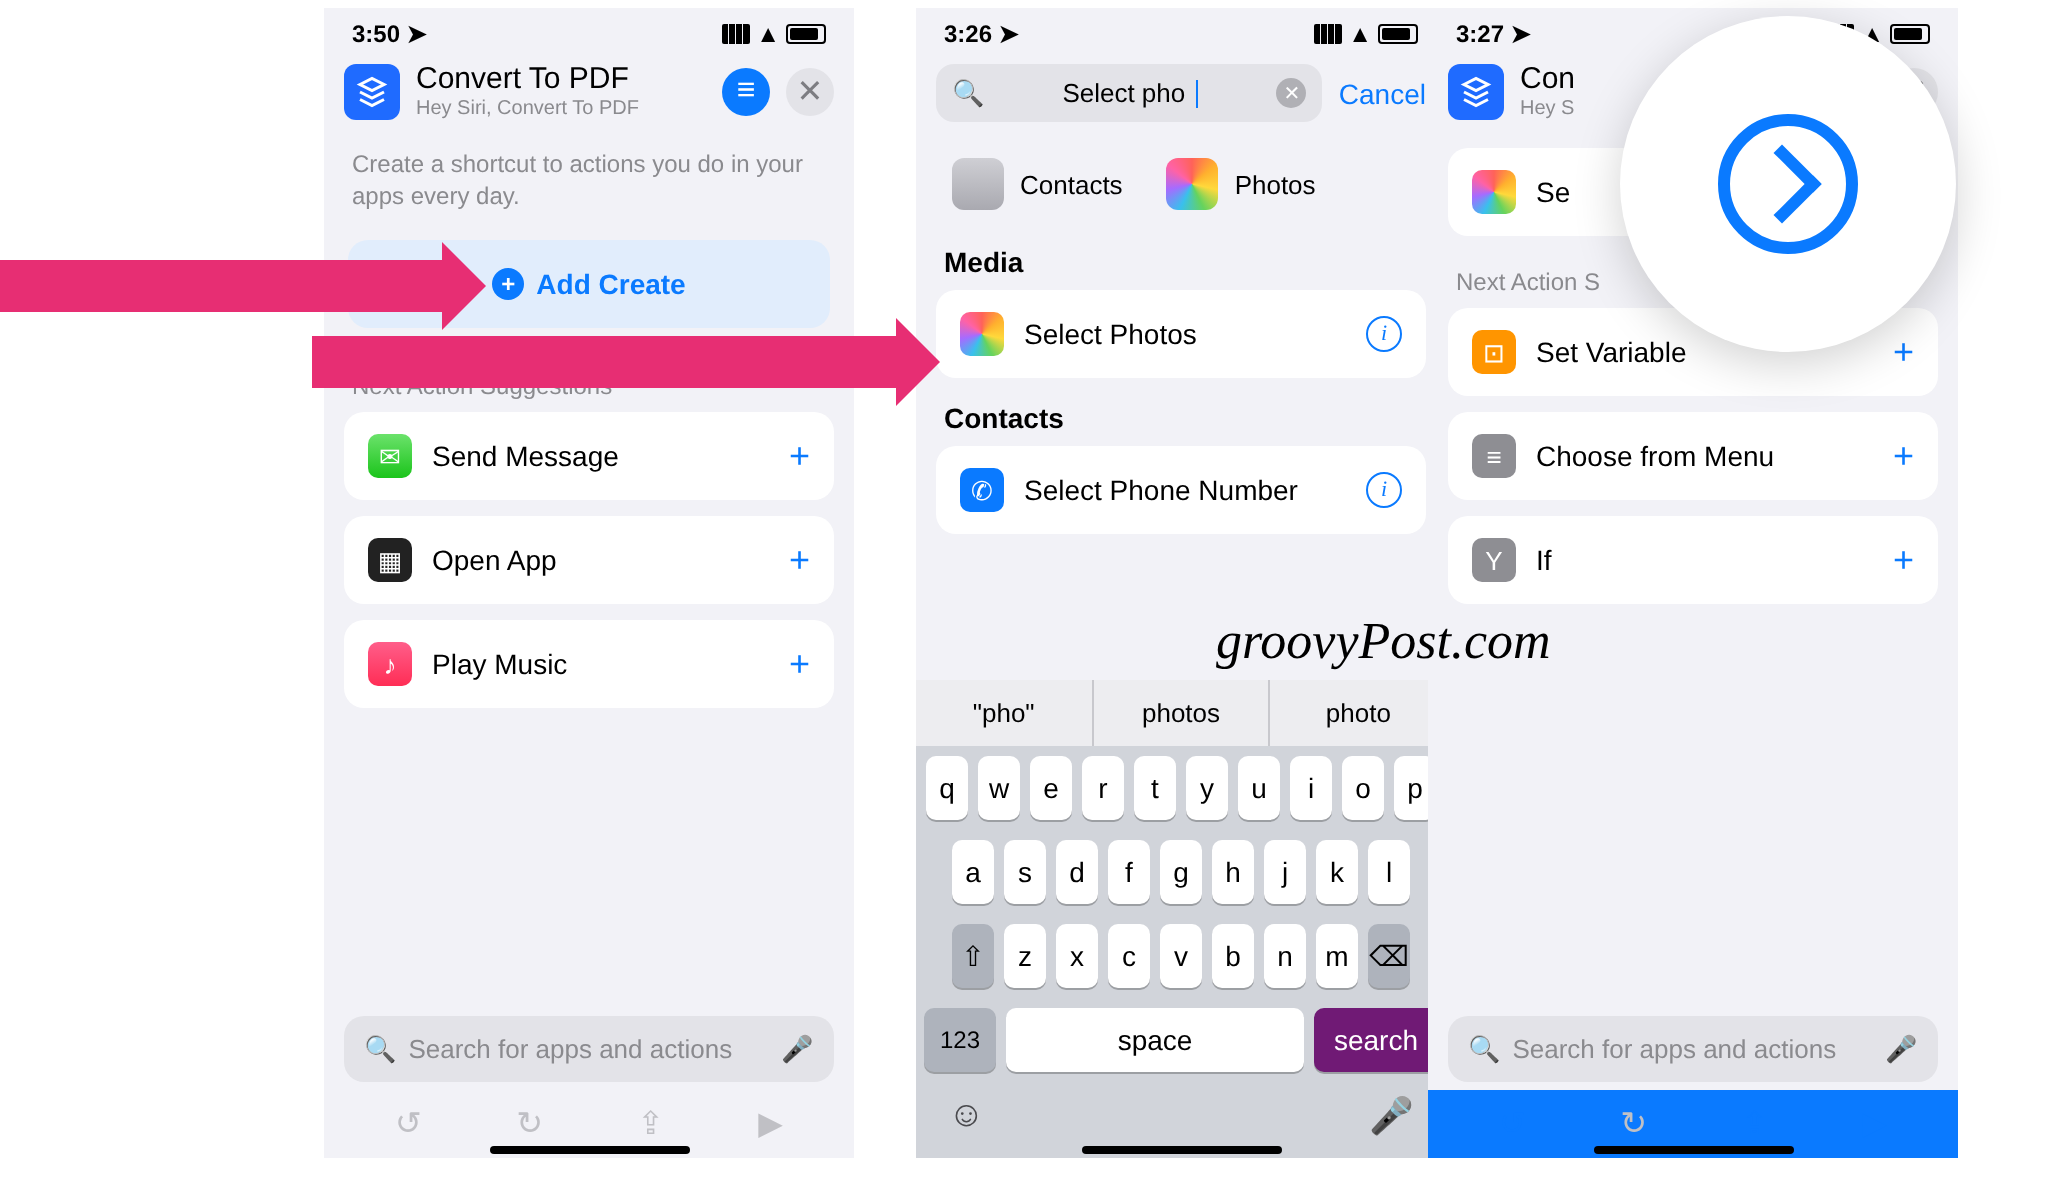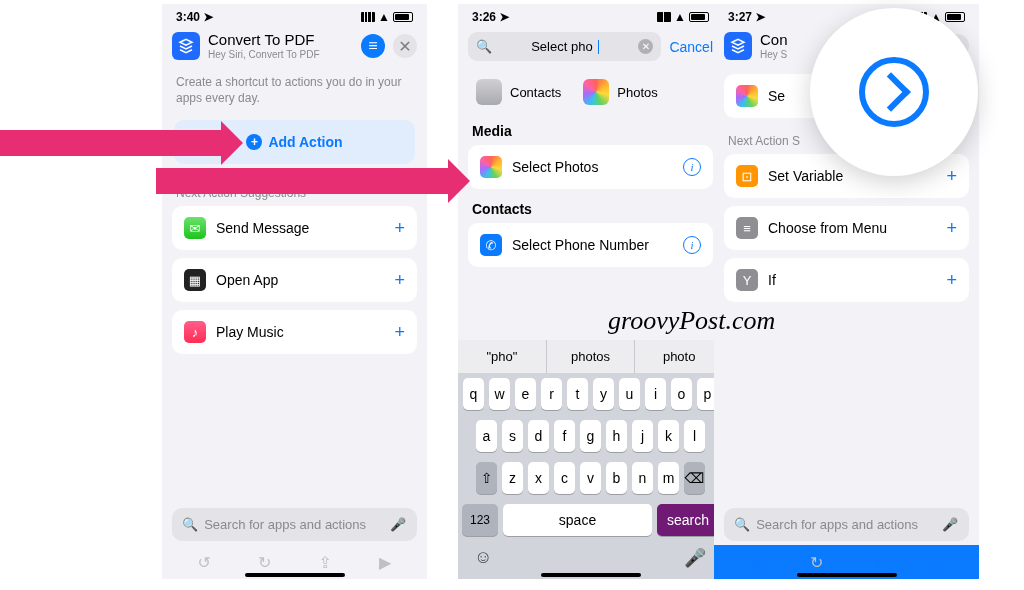--- a/index.html
+++ b/index.html
@@ -91,21 +91,21 @@
 
   .mag{position:absolute;left:810px;top:8px;width:168px;height:168px;border-radius:50%;background:#fff;box-shadow:0 6px 24px rgba(0,0,0,.18);display:flex;align-items:center;justify-content:center;}
   .mag .chev{width:70px;height:70px;border:6px solid #0a7aff;border-radius:50%;display:flex;align-items:center;justify-content:center;}
   .mag .chev::after{content:'';width:22px;height:22px;border-top:6px solid #0a7aff;border-right:6px solid #0a7aff;transform:rotate(45deg);margin-left:-6px;}
 </style>
 </head>
 <body>
 
 <div class="phone p1">
   <div class="status">
-    <span><span>3:40</span> <span class="loc">➤</span></span>
+    <span><span>3:50</span> <span class="loc">➤</span></span>
     <span class="right">
         <span class="sig"></span>
         <span>▲</span>
         <span class="batt"></span>
       </span>
   </div>
   <div class="hdr">
     <div class="appicon">
         <svg viewBox="0 0 24 24">
           <path d="M4 7l8-4 8 4-8 4-8-4zm0 5l8 4 8-4M4 17l8 4 8-4" fill="none" stroke="#fff" stroke-width="2"></path>
@@ -114,21 +114,21 @@
     <div class="ttl">
       <div class="t1">Convert To PDF</div>
       <div class="t2">Hey Siri, Convert To PDF</div>
     </div>
     <div class="circlebtn blue">≡</div>
     <div class="circlebtn grey">✕</div>
   </div>
   <div class="hint">Create a shortcut to actions you do in your apps every day.</div>
   <div class="bigbtn">
     <span class="plusmark">+</span>
-    <span>Add Action</span>
+    <span>Add Create</span>
   </div>
   <div class="sect">Next Action Suggestions</div>
   <div class="row">
       <div class="ic ic-msg">✉</div>
       <span>Send Message</span>
       <span class="plus">+</span>
     </div>
   <div class="row">
       <div class="ic ic-app">▦</div>
       <span>Open App</span>

